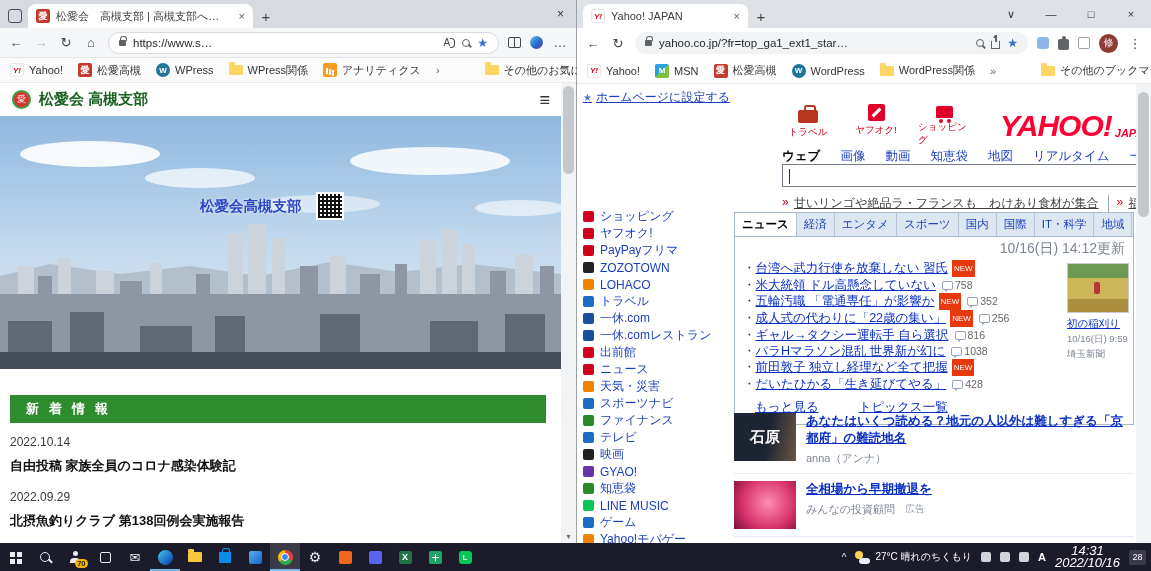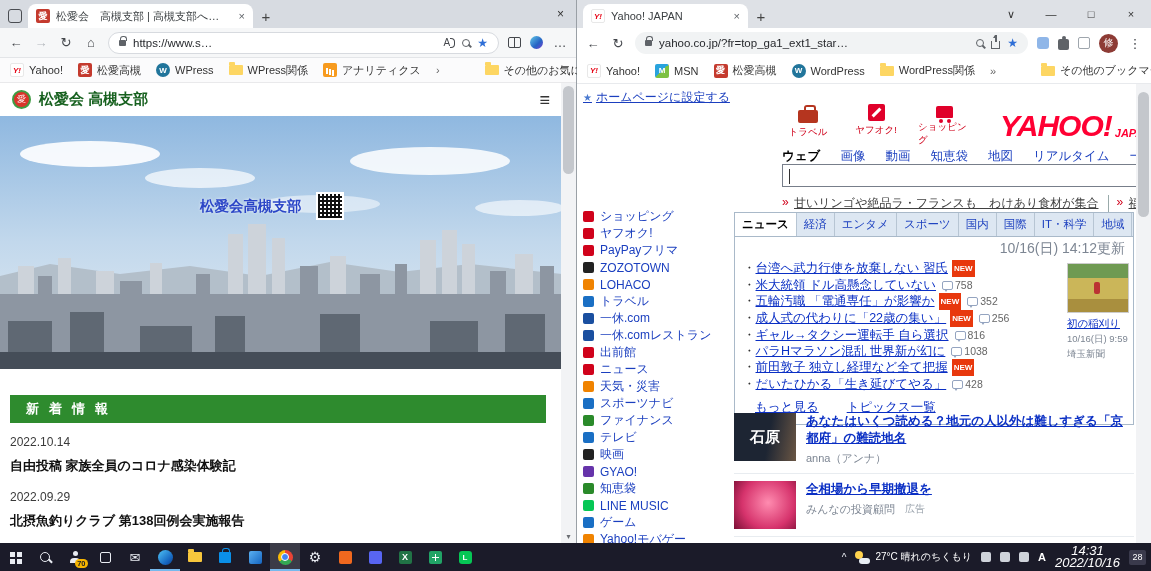--- a/index.html
+++ b/index.html
@@ -135,27 +135,27 @@
 
   .newsbox { position:absolute; left:157px; top:128px; width:400px; border:1px solid #a9b9c9; background:#fff; }
   .ntabs { display:flex; background:#dde7f2; border-bottom:1px solid #a9b9c9; }
   .ntab { padding:4px 7px; font-size:11.5px; color:#1b3fbf; border-right:1px solid #b7c5d3; white-space:nowrap; }
   .ntab.active { background:#fff; color:#000; font-weight:bold; }
   .updated { text-align:right; font-size:14px; color:#7d8693; padding:3px 8px 0; }
   .ncols { display:flex; }
   .nlist { flex:1; padding:2px 4px 8px 8px; min-width:0; }
   .hrow { font-size:12.5px; line-height:16px; white-space:nowrap; overflow:hidden; color:#333; }
   .hlink { color:#0a2fc4; text-decoration:underline; }
-  .nbadge { background:#e8380d; color:#fff; font-size:8px; font-weight:bold; padding:15px 2px; border-radius:2px; margin-left:4px; vertical-align:1px; }
+  .nbadge { background:#e8380d; color:#fff; font-size:8px; font-weight:normal; padding:15px 2px; border-radius:2px; margin-left:4px; vertical-align:1px; }
   .nbadge:empty { display:none; }
   .cmt { color:#666; font-size:10.5px; position:relative; padding-left:14px; margin-left:5px; }
   .cmt::before { content:''; position:absolute; left:1px; top:2px; width:9px; height:7px; border:1px solid #94a4c0; border-radius:2px; }
   .cmt::after { content:''; position:absolute; left:3px; top:10px; border-left:2px solid transparent; border-right:2px solid transparent; border-top:3px solid #94a4c0; }
   .cmt:empty { display:none; }
-  .morerow { margin-top:7px; display:flex; gap:28px; padding-left:12px; font-size:12.5px; }
+  .morerow { margin-top:7px; display:flex; gap:40px; padding-left:12px; font-size:12.5px; }
   .nphoto { width:66px; padding:5px 4px 6px 0; flex:none; }
   .photo-img { width:62px; height:50px; border:1px solid #ccc;
     background:linear-gradient(180deg,#6f9a52 0 30%,#cbb659 30% 72%,#a98f3e 72%); position:relative; }
   .photo-img::after { content:''; position:absolute; left:26px; top:18px; width:6px; height:12px; background:#b33; border-radius:2px; }
   .pcap { display:block; font-size:10.5px; color:#0a2fc4; text-decoration:underline; margin-top:4px; }
   .pmeta { font-size:9.5px; color:#7d8693; margin-top:2px; white-space:nowrap; }
 
   .feed { position:absolute; left:157px; top:322px; right:17px; }
   .fitem { display:flex; gap:10px; padding:7px 0; border-top:1px solid #e8ecf0; }
   .fitem:first-child { border-top:none; }

